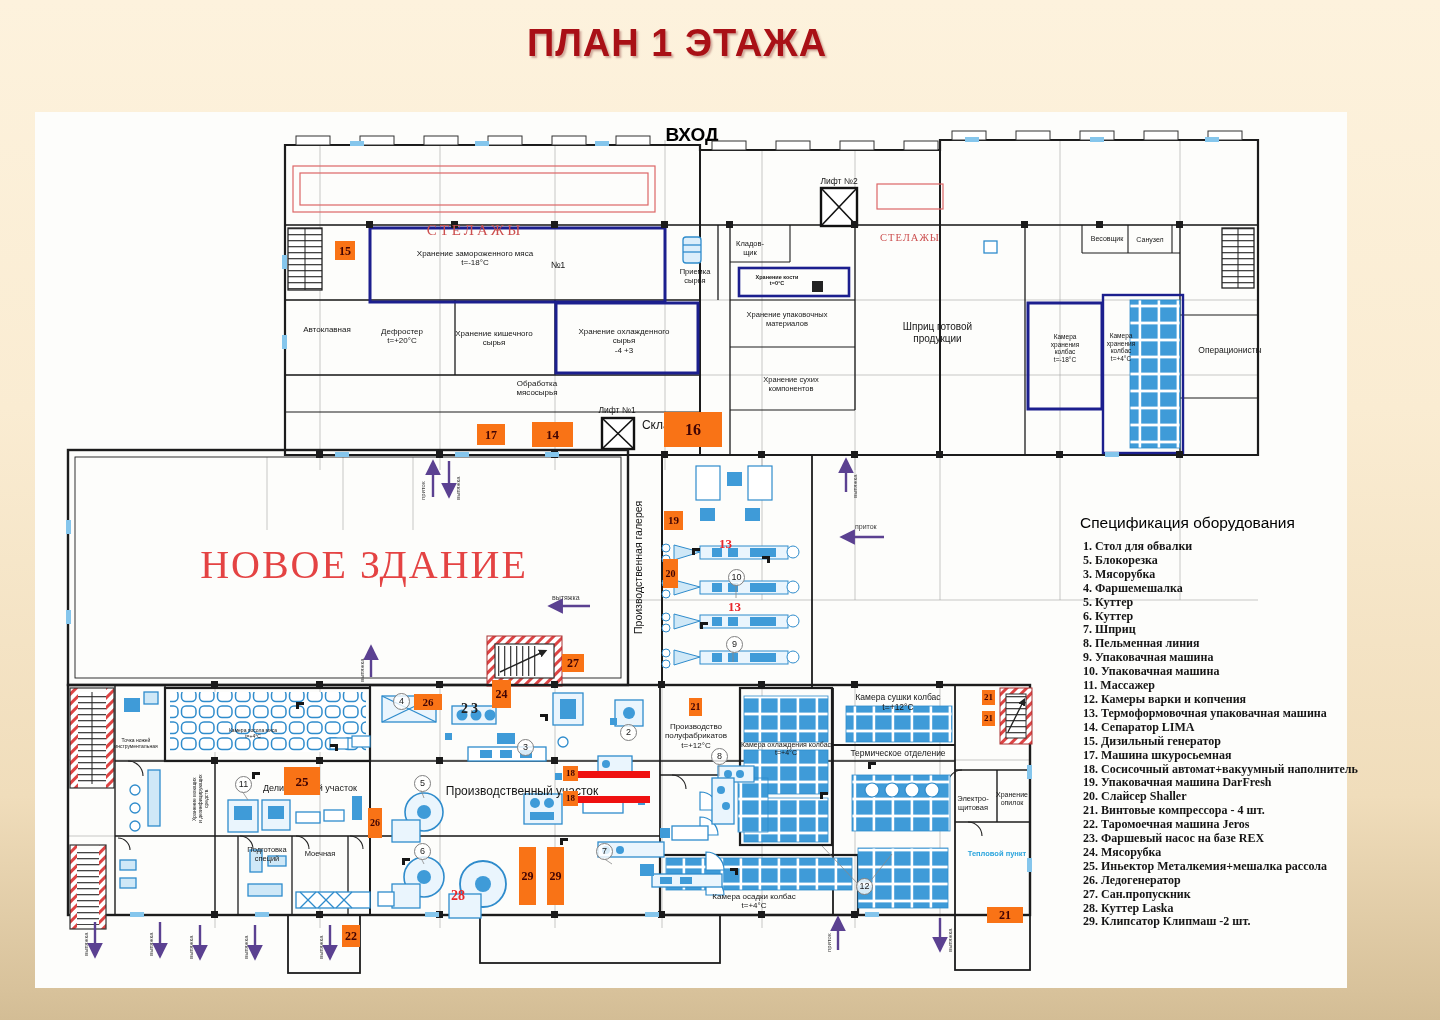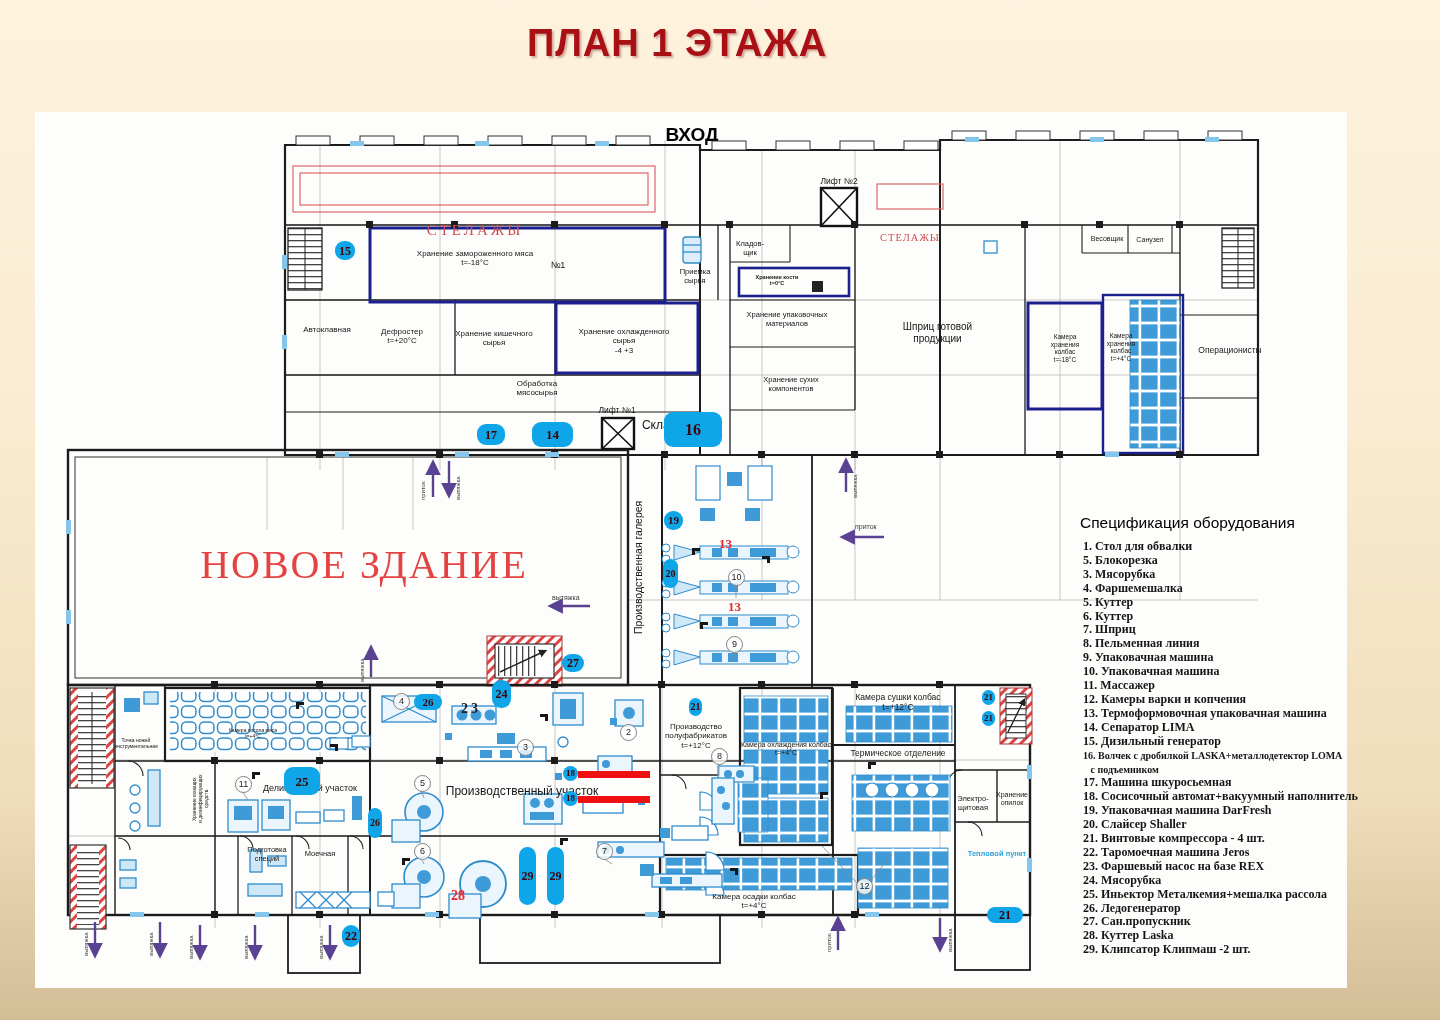--- a/index.html
+++ b/index.html
@@ -2,22 +2,22 @@
 <html><head>
 <meta charset="utf-8">
 <style>
   html,body{margin:0;padding:0;}
   body{width:1440px;height:1020px;position:relative;overflow:hidden;
        background:linear-gradient(180deg,#fdf2dd 0%,#faecd2 40%,#f0ddbb 78%,#d8c29b 97%,#d3bd95 100%);
        font-family:"Liberation Sans",sans-serif;}
   .card{position:absolute;left:35px;top:112px;width:1312px;height:876px;background:#fdfdfb;}
   .lbl{position:absolute;font-size:8px;line-height:1.18;color:#161616;text-align:center;white-space:pre-line;}
   .vtext{writing-mode:vertical-rl;transform:rotate(180deg);}
-  .mk{position:absolute;background:#0ea5e9;color:#400404;font:bold 12px/1 "Liberation Serif",serif;
-      display:flex;align-items:center;justify-content:center;border-radius:9px;}
+  .mk{position:absolute;background:#f97316;color:#400404;font:bold 12px/1 "Liberation Serif",serif;
+      display:flex;align-items:center;justify-content:center;}
   .bar{position:absolute;background:#ef1111;}
   .rt{position:absolute;color:#e8262b;font:bold 13px "Liberation Serif",serif;}
   .cn{position:absolute;width:15px;height:15px;border:1px solid #808080;border-radius:50%;
       font:9px/15px "Liberation Sans",sans-serif;text-align:center;color:#222;background:rgba(255,255,255,.8);}
   .vn{position:absolute;font-size:6px;color:#3c3c3c;}
   .page-title{position:absolute;left:377px;top:22px;width:600px;text-align:center;
       font:bold 38px "Liberation Sans",sans-serif;color:#a91016;letter-spacing:1px;
       text-shadow:2px 2px 2px rgba(130,40,40,.35);}
   .entr{position:absolute;left:647px;top:115px;width:90px;text-align:center;
       font:bold 19px "Liberation Sans",sans-serif;color:#000000;margin-top:9px;}
@@ -674,22 +674,20 @@
   <div class="spec-item">6. Куттер</div>
   <div class="spec-item">7. Шприц</div>
   <div class="spec-item">8. Пельменная линия</div>
   <div class="spec-item">9. Упаковачная машина</div>
   <div class="spec-item">10. Упаковачная машина</div>
   <div class="spec-item">11. Массажер</div>
   <div class="spec-item">12. Камеры варки и копчения</div>
   <div class="spec-item">13. Термоформовочная упаковачная машина</div>
   <div class="spec-item">14. Сепаратор LIMA</div>
   <div class="spec-item">15. Дизильный генератор</div>
-  <div class="spec-item small">16. Волчек с дробилкой LASKA+металлодетектор LOMA
-&nbsp;&nbsp;&nbsp;с подъемником</div>
   <div class="spec-item">17.  Машина шкуросьемная</div>
   <div class="spec-item">18. Сосисочный автомат+вакуумный наполнитель</div>
   <div class="spec-item">19. Упаковачная машина DarFresh</div>
   <div class="spec-item">20. Слайсер Shaller</div>
   <div class="spec-item">21. Винтовые компрессора - 4 шт.</div>
   <div class="spec-item">22. Таромоечная машина Jeros</div>
   <div class="spec-item">23. Фаршевый насос на базе REX</div>
   <div class="spec-item">24. Мясорубка</div>
   <div class="spec-item">25. Иньектор Металкемия+мешалка рассола</div>
   <div class="spec-item">26. Ледогенератор</div>

